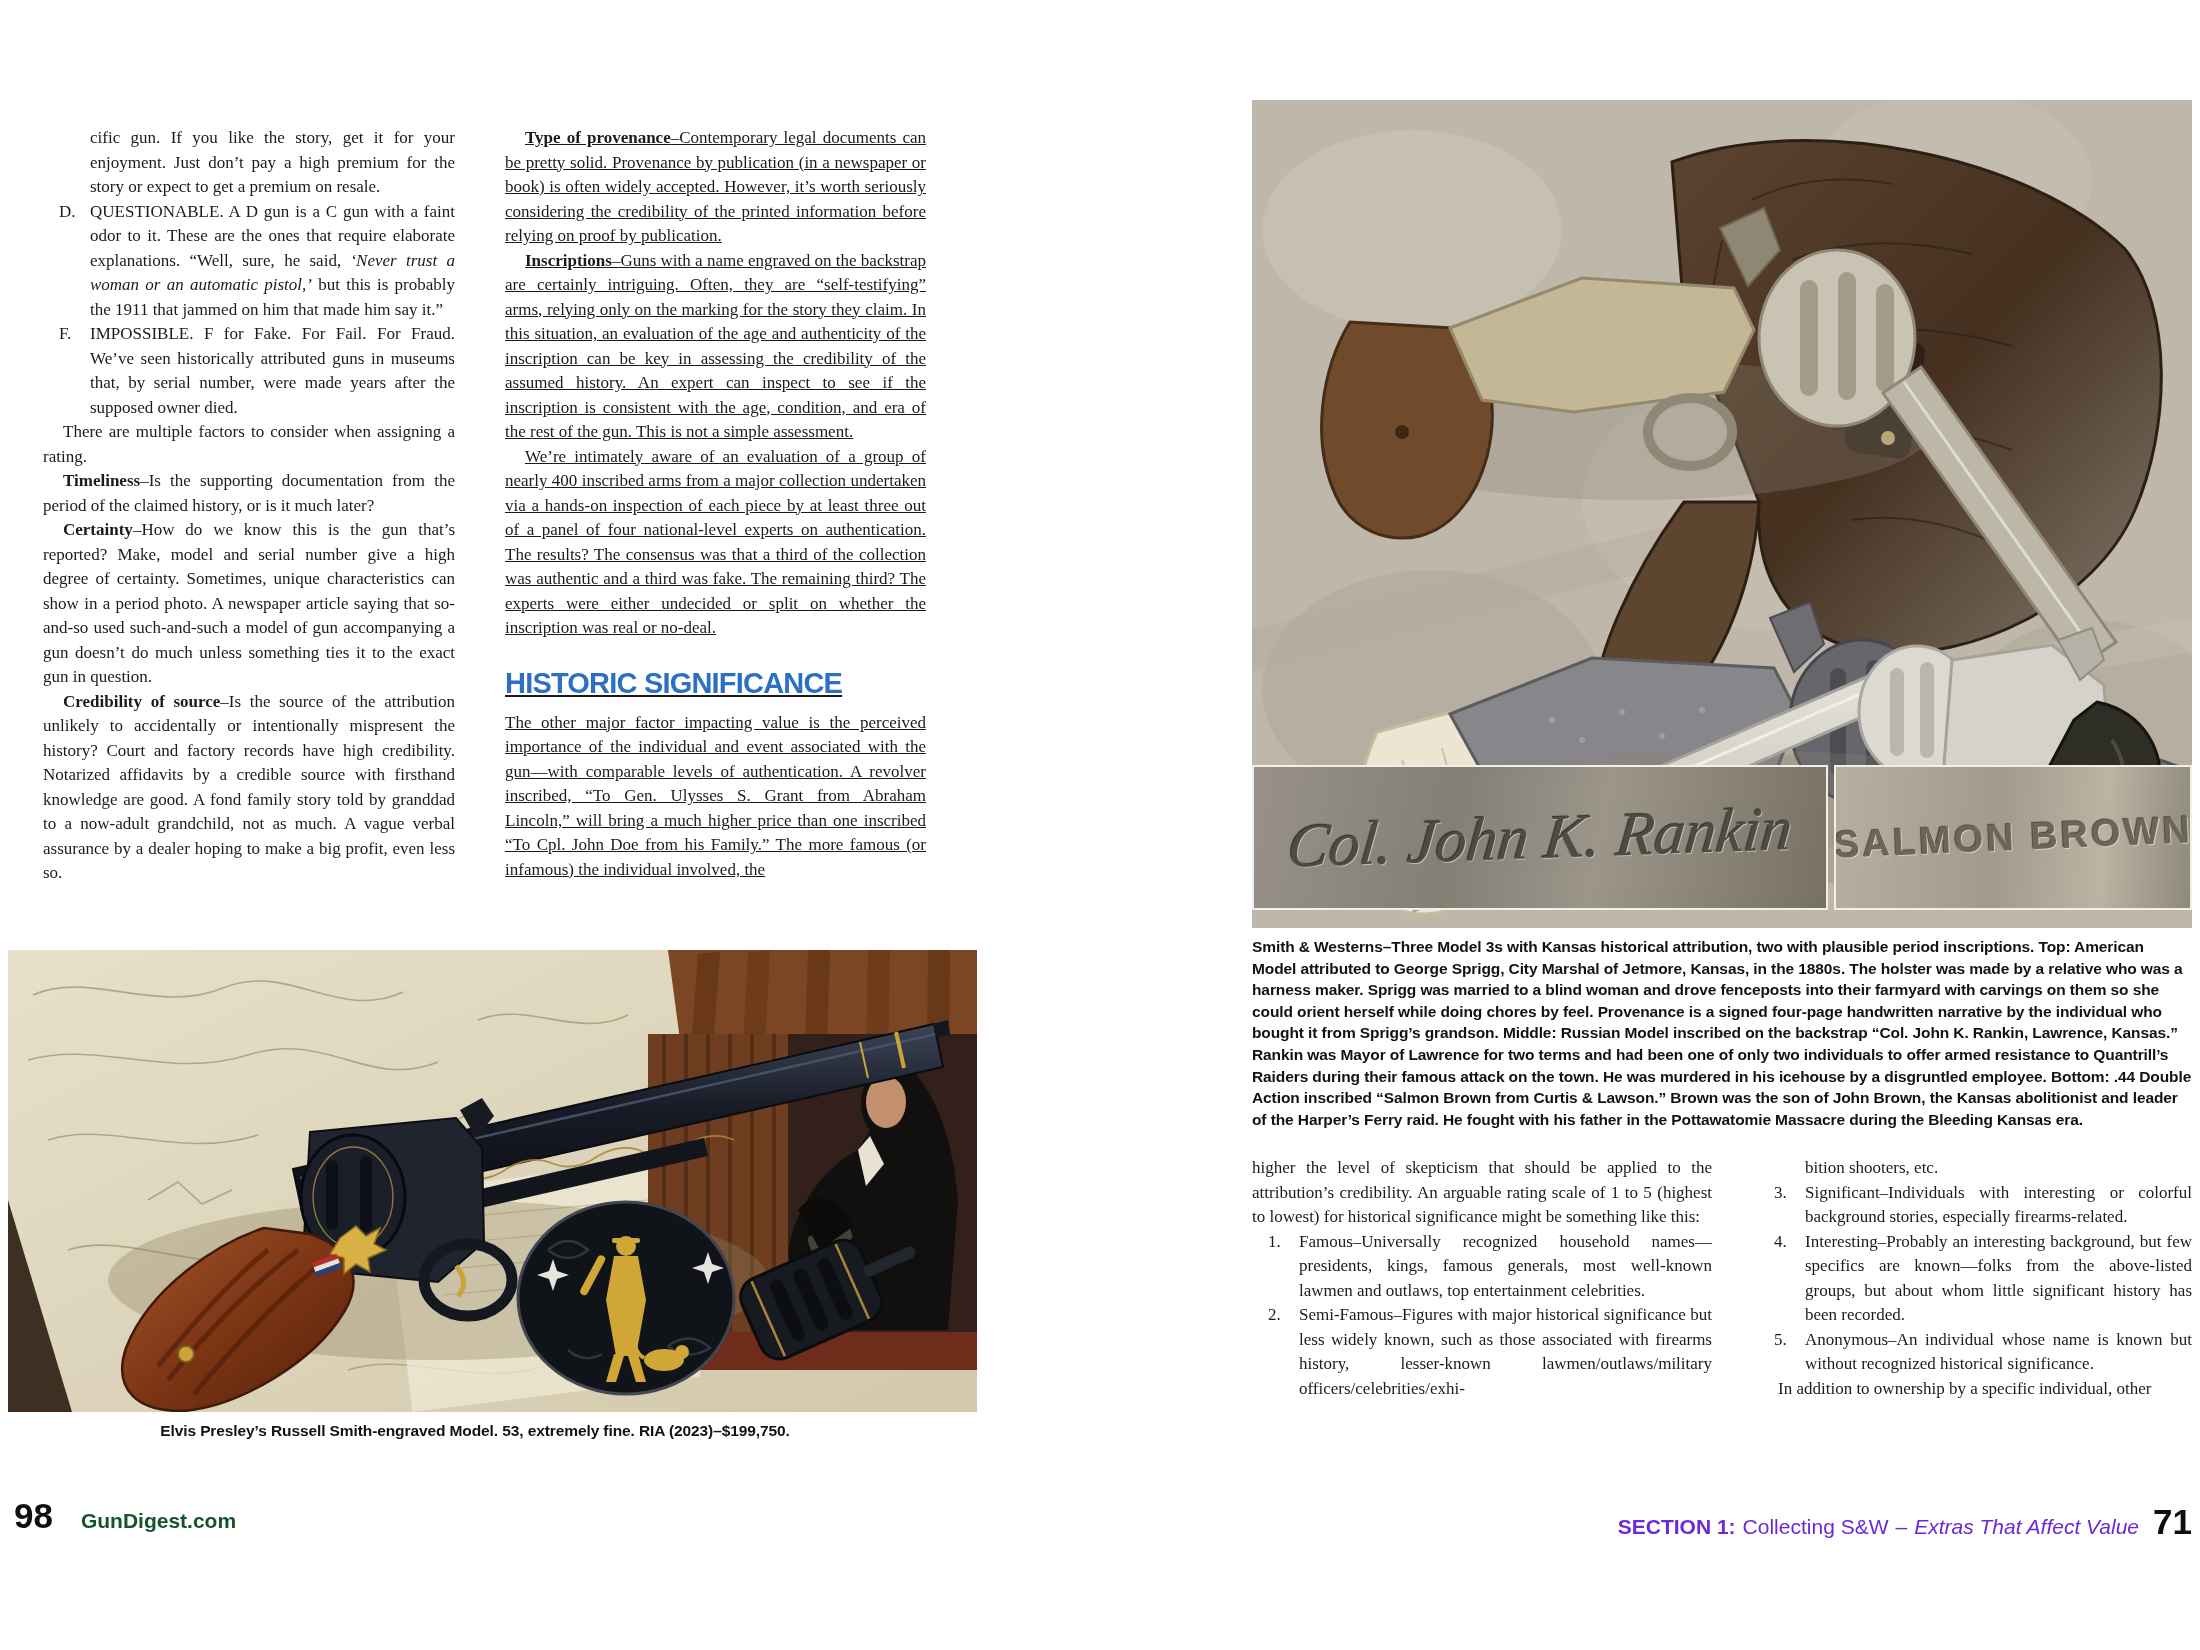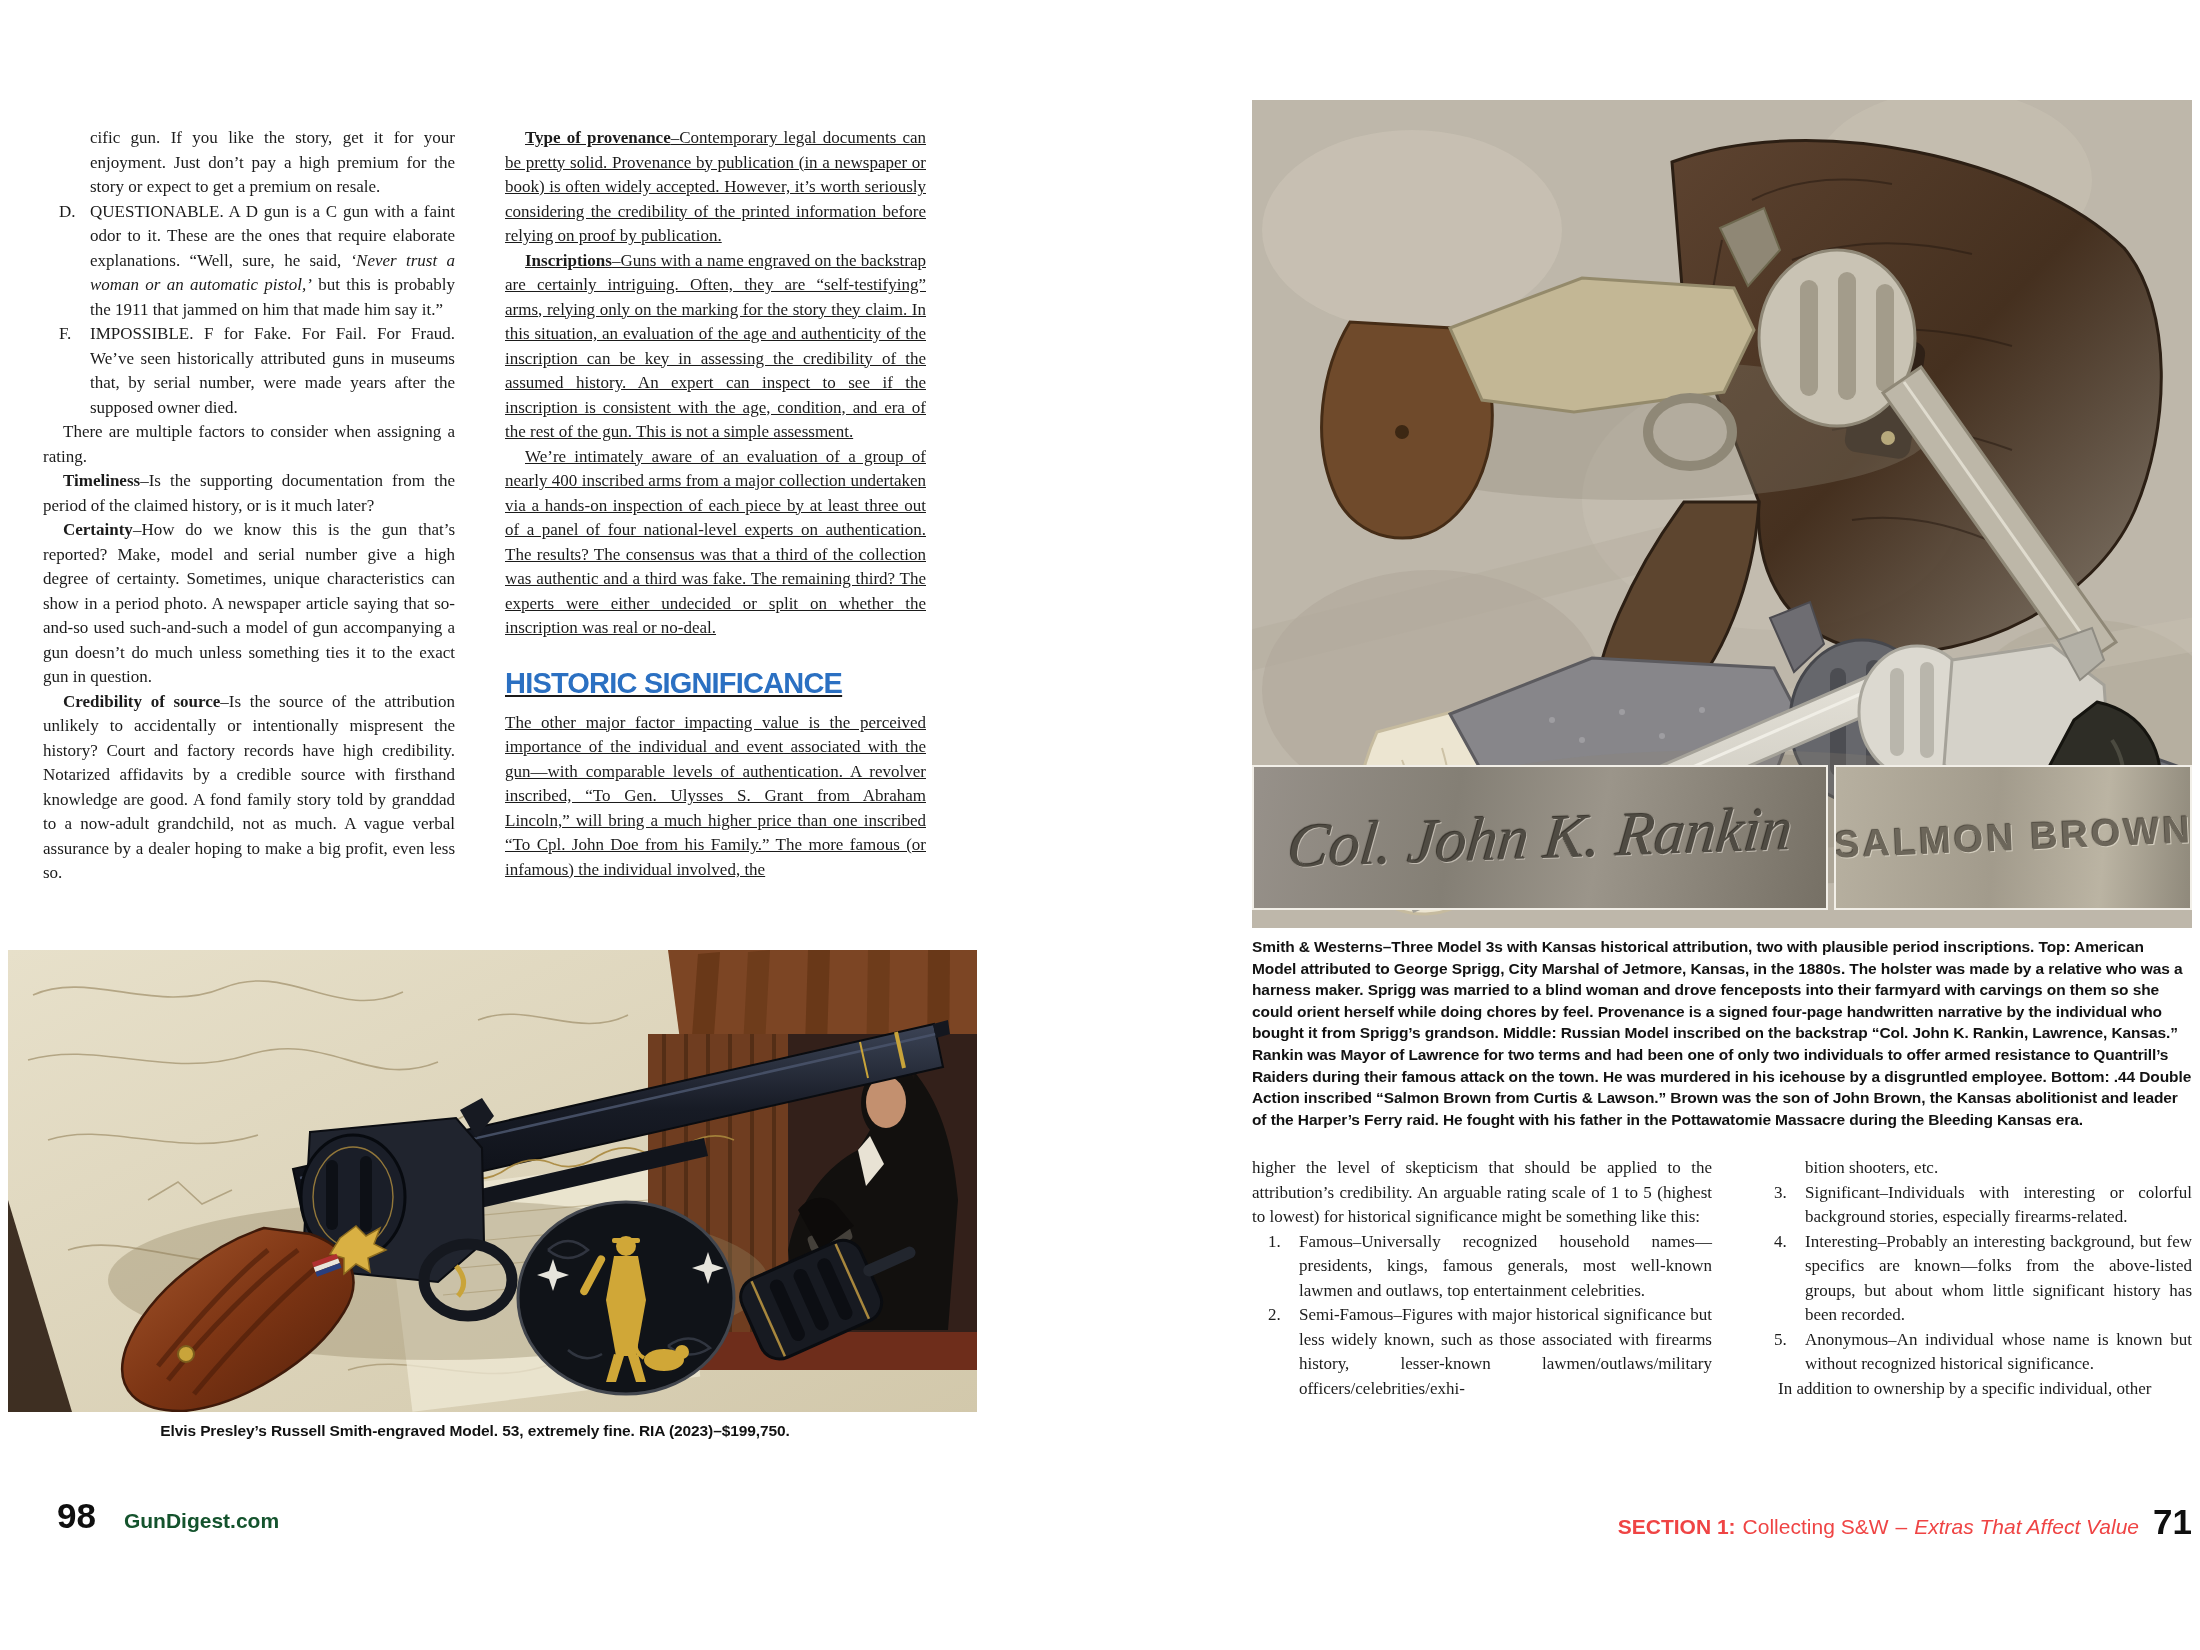--- a/index.html
+++ b/index.html
@@ -38,26 +38,26 @@
       background:linear-gradient(100deg,#97918a 0%,#847f75 35%,#9b958a 60%,#767065 100%);}
   .plate-left span{font-family:"Liberation Serif",serif;font-style:italic;font-size:62px;
       color:#4f4b43;transform:rotate(-2deg) skewX(-8deg);white-space:nowrap;
       text-shadow:1px 1px 0 #c0bab0, -1px -1px 1px #35312a;}
   .plate-right{left:582px;top:665px;width:358px;height:145px;
       background:linear-gradient(95deg,#b7b0a0 0%,#a29b8c 45%,#bbb4a3 75%,#8f897b 100%);}
   .plate-right span{font-family:"Liberation Sans",sans-serif;font-weight:bold;font-size:38px;
       letter-spacing:3px;color:#6c665a;transform:rotate(-2.5deg);white-space:nowrap;
       text-shadow:1px 1px 0 #d4cebf, -1px -1px 1px #4e493f;}
   
-  .footer{position:absolute;display:flex;align-items:baseline;font-family:"Liberation Sans",sans-serif;margin-left:43px;}
+  .footer{position:absolute;display:flex;align-items:baseline;font-family:"Liberation Sans",sans-serif;}
   #footerL{left:14px;top:1496px;}
   #footerL .pn{font-size:35px;font-weight:bold;color:#0f0f0f;}
   #footerL .site{font-size:21px;font-weight:bold;margin-left:28px;color:#14532d;}
   #footerR{right:8px;top:1502px;justify-content:flex-end;}
-  #footerR span{margin-left:7px;font-size:21px;color:#ef4444;}
+  #footerR span{margin-left:7px;font-size:21px;color:#6d28d9;}
   #footerR .sec-label{font-weight:bold;}
   #footerR .sec-sub{font-style:italic;}
   #footerR .pn{font-size:35px;font-weight:bold;margin-left:14px;color:#0f0f0f;}
 </style>
 </head>
 <body>
 
 <div class="spread">
 
   <section>

